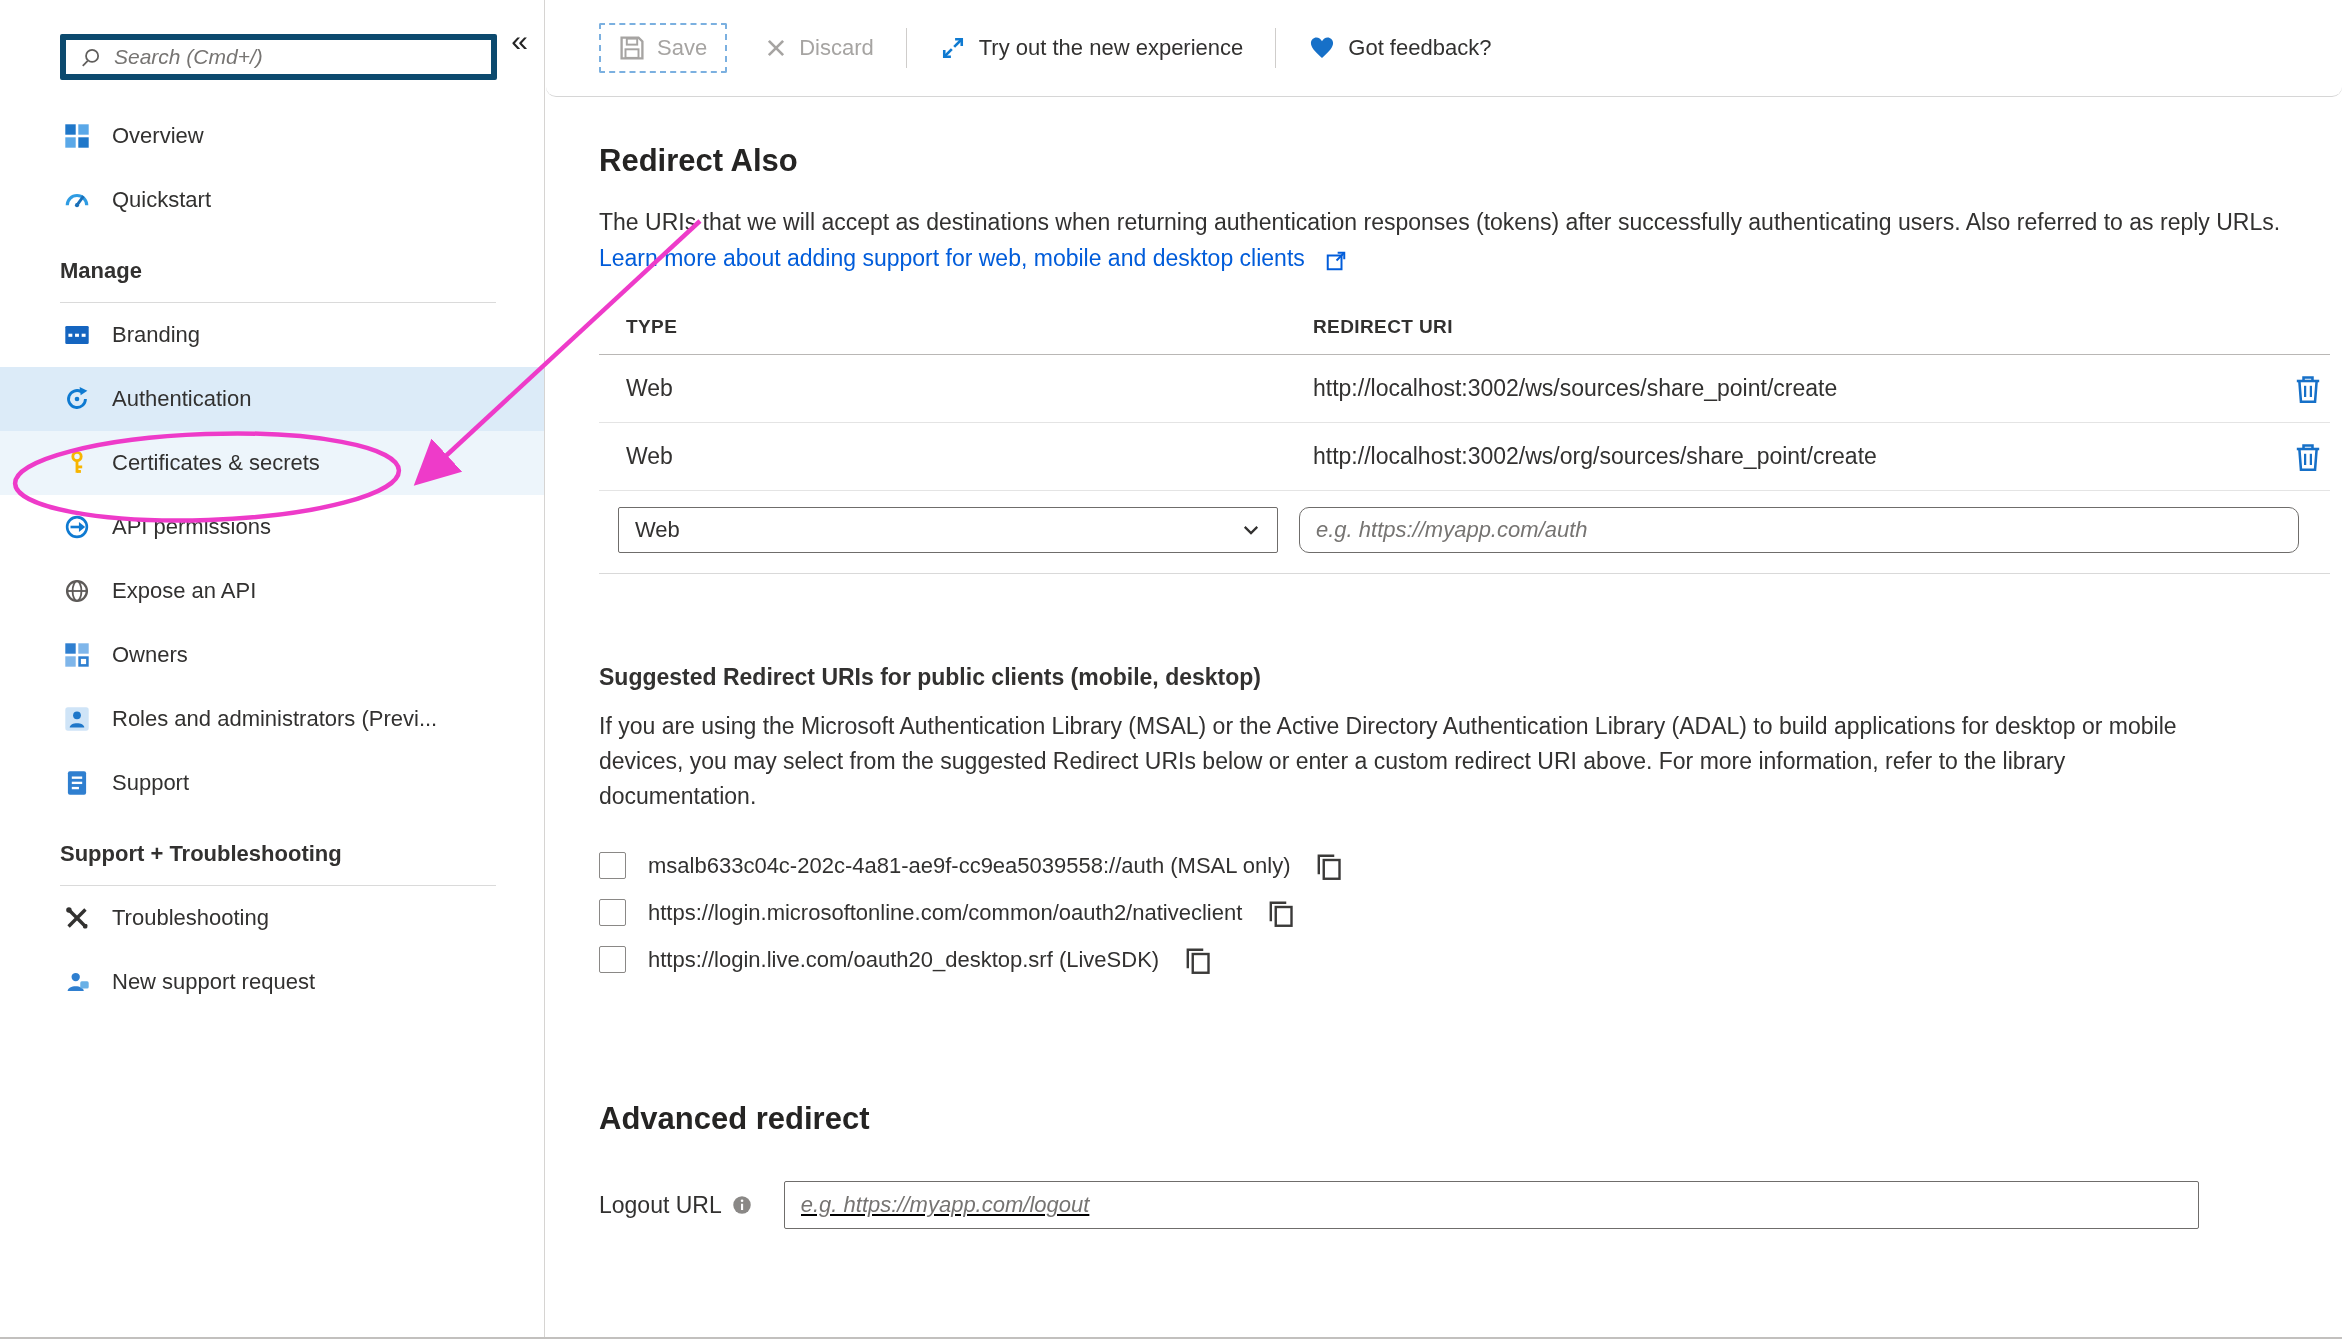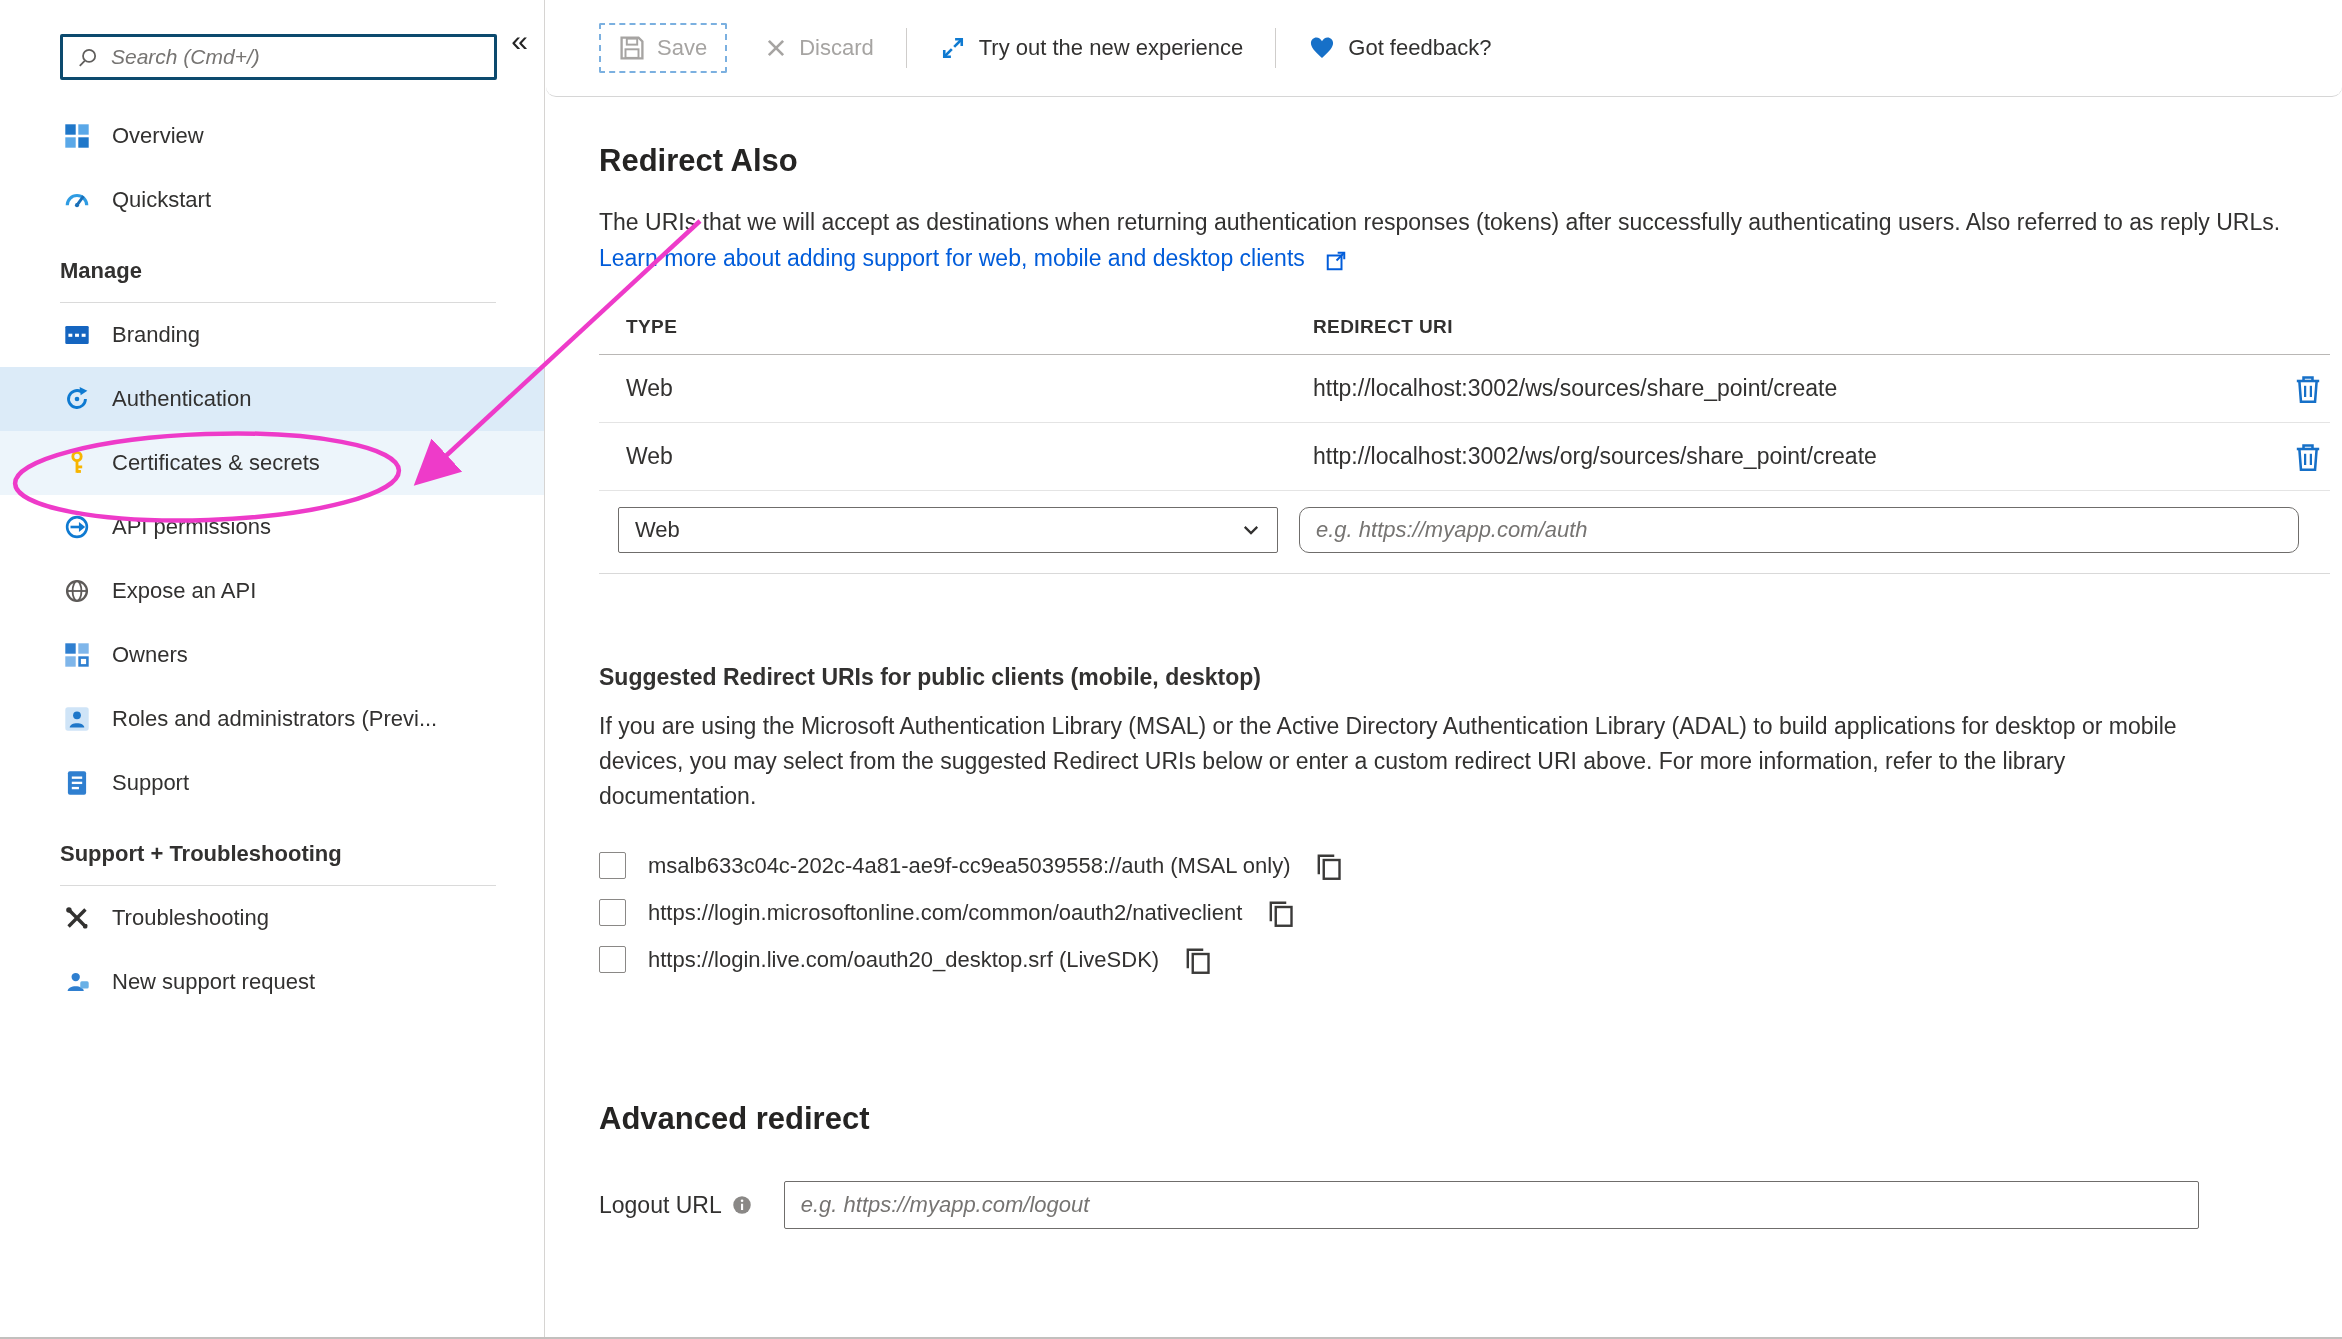--- a/index.html
+++ b/index.html
@@ -3,21 +3,21 @@
 <meta charset="utf-8">
 <style>
   * { margin:0; padding:0; box-sizing:border-box; }
   html,body { background:#fff; }
   body { font-family:"Liberation Sans", sans-serif; color:#323130; }
   .page { position:relative; width:2342px; height:1339px; background:#fff; overflow:hidden; }
 
   
   .sidebar { position:absolute; left:0; top:0; width:545px; height:100%; background:#fff; border-right:1px solid #d6d4d2; }
   .search-row { position:relative; padding:34px 0 0 60px; }
-  .search-box { width:437px; height:46px; border:3px solid #0c4a6e; border-radius:2px; display:flex; align-items:center; padding:0 14px; gap:12px; background:#fff; }
+  .search-box { width:437px; height:46px; border:6px solid #0c4a6e; border-radius:2px; display:flex; align-items:center; padding:0 14px; gap:12px; background:#fff; }
   .search-box input { border:none; outline:none; flex:1; font-size:21px; font-family:"Liberation Sans", sans-serif; color:#323130; background:transparent; }
   .search-box input::placeholder { font-style:italic; color:#767472; }
   .collapse { position:absolute; right:16px; top:26px; font-size:30px; color:#242424; cursor:pointer; line-height:1; }
   nav { margin-top:24px; }
   .nav-item { height:64px; display:flex; align-items:center; padding-left:62px; gap:20px; font-size:22px; cursor:pointer; }
   .nav-item .ic { width:30px; height:30px; display:flex; align-items:center; justify-content:center; flex:0 0 30px; }
   .nav-item.selected { background:#dcebf8; }
   .nav-item.tinted { background:#edf5fb; }
   .nav-header { height:50px; margin-top:14px; display:flex; align-items:center; padding-left:60px; font-size:22px; font-weight:bold; }
   .nav-rule { border-top:1px solid #dadada; margin:6px 48px 0 60px; }
@@ -52,21 +52,21 @@
   .chk-list { margin-top:28px; }
   .chk-row { display:flex; align-items:center; height:47px; }
   .chk-box { width:27px; height:27px; border:1px solid #8a8886; border-radius:2px; background:#fff; margin-right:22px; cursor:pointer; flex:0 0 27px; }
   .chk-label { font-size:22px; }
   .copy { margin-left:24px; cursor:pointer; display:flex; }
 
   .advanced { margin-top:118px; }
   .logout-row { margin-top:44px; display:flex; align-items:center; }
   .logout-label { font-size:23px; }
   .info { margin-left:10px; display:flex; }
-  .logout-input { margin-left:32px; width:1415px; height:48px; border:1px solid #6f6d6b; border-radius:2px; padding:0 16px; font-size:22px; font-family:"Liberation Sans", sans-serif; outline:none; }
+  .logout-input { margin-left:32px; width:1415px; height:48px; border:1px solid #6f6d6b; border-radius:2px; padding:0 16px; font-size:22px; font-family:"Liberation Sans", sans-serif; outline:none;text-decoration:underline; }
 
   .bottom-rule { position:absolute; left:0; right:0; bottom:0; height:2px; background:#c2c0be; }
 
   .annotation { position:absolute; left:0; top:0; pointer-events:none; z-index:60; }
 </style>
 </head>
 <body>
 
 <div class="page">
 

